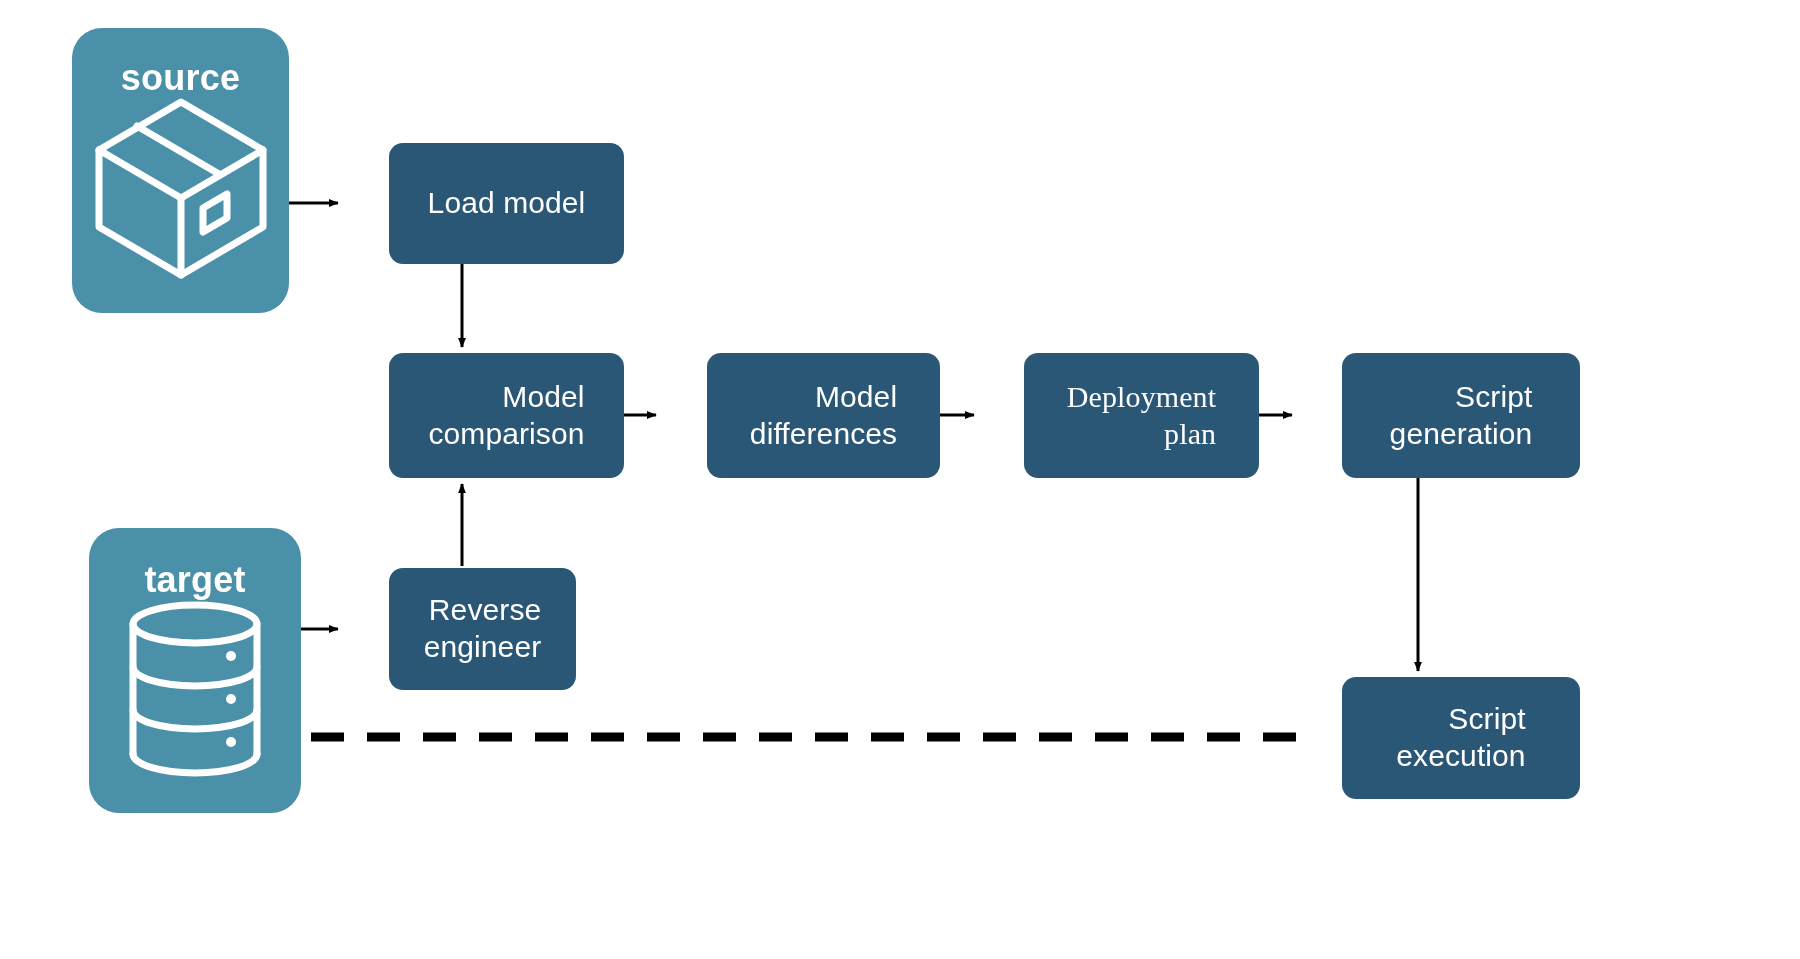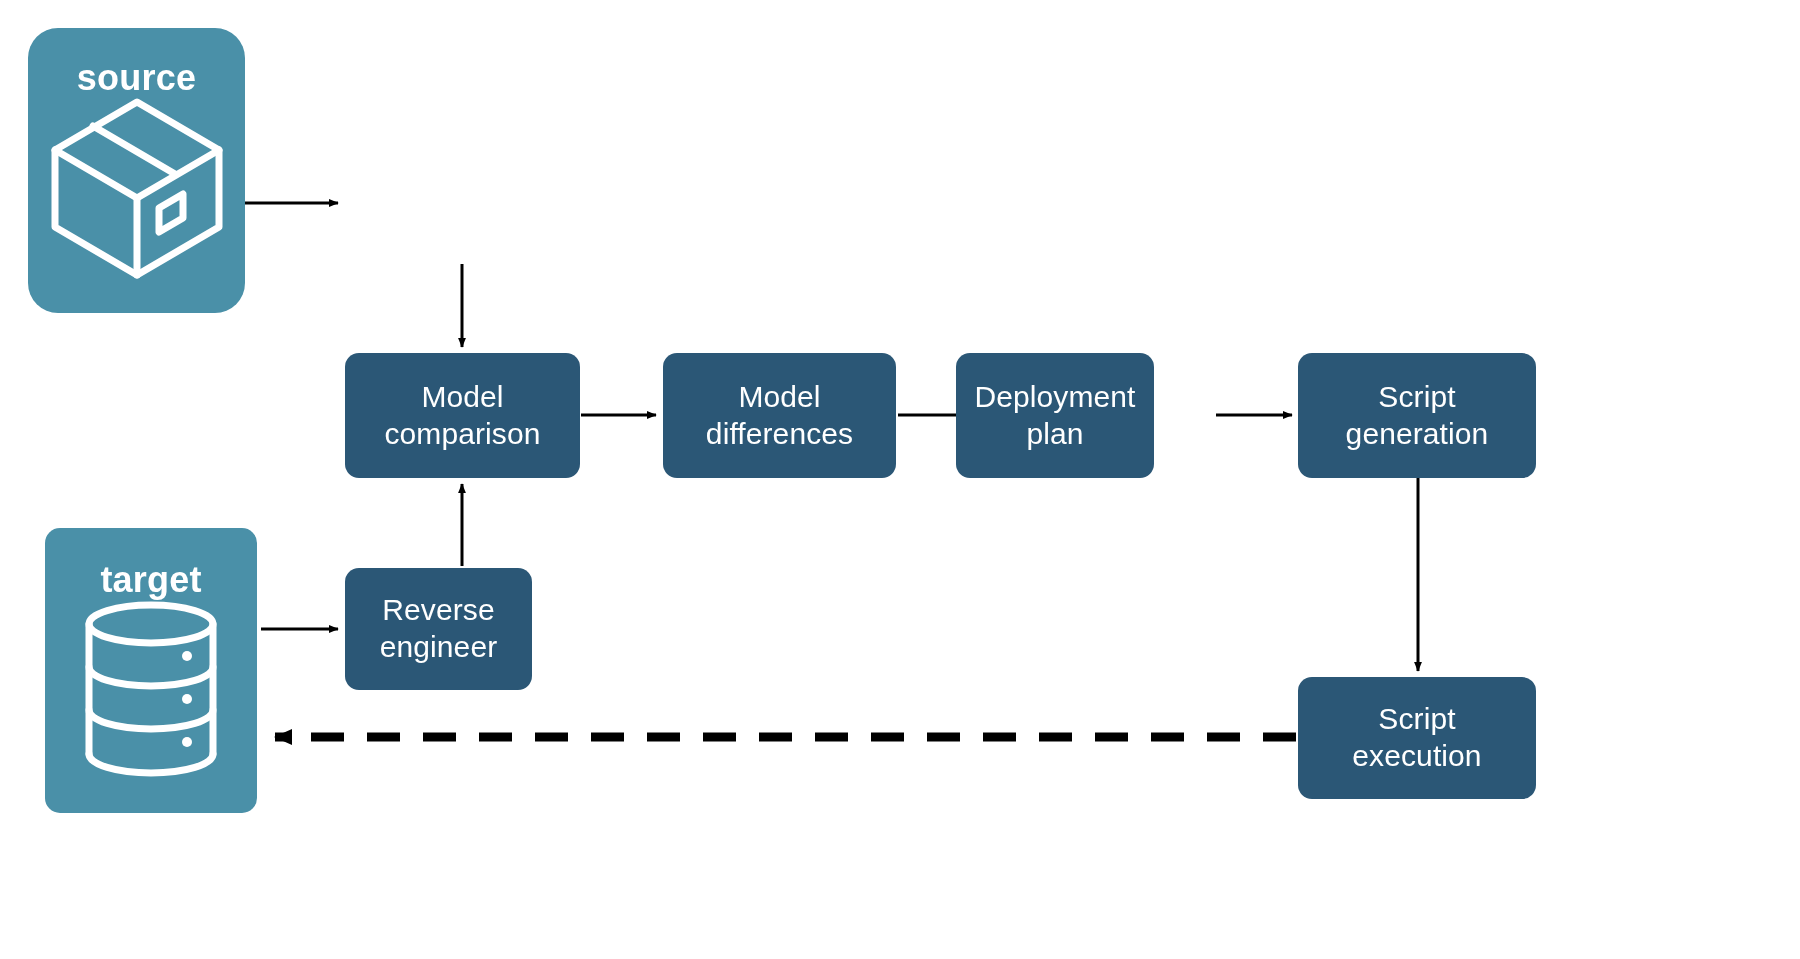--- a/index.html
+++ b/index.html
@@ -25,21 +25,22 @@
     width: 1800px;
     height: 959px;
     pointer-events: none;
   }
   .node {
     position: absolute;
     box-sizing: border-box;
     display: flex;
     align-items: center;
     justify-content: center;
-    text-align: center;
+    text-align: right;
+    margin-left: 44px;
   }
   
   .endpoint {
     background: #4a90a8;
     border-radius: 30px;
     flex-direction: column;
     color: #ffffff;
   }
   .endpoint-label {
     font-weight: bold;
@@ -132,21 +133,21 @@
 
         <path d="M90 102 L90 179"></path>
 
         <path d="M46 30 L128 78"></path>
 
         <path d="M112 112 L136 98 L136 122 L112 136 Z"></path>
       </svg>
     </div>
   </div>
 
-  <div class="node endpoint" style="left:45px; top:528px; width:212px; height:285px;border-radius:15px;">
+  <div class="node endpoint" style="left:45px; top:528px; width:212px; height:285px;">
     <div class="endpoint-label">target</div>
     <div class="endpoint-icon">
       <svg width="140" height="182" viewBox="0 0 140 182" xmlns="http://www.w3.org/2000/svg" fill="none" stroke="#ffffff" stroke-width="7" stroke-linejoin="round" stroke-linecap="round">
 
         <path d="M8 26 L8 156"></path>
         <path d="M132 26 L132 156"></path>
 
         <ellipse cx="70" cy="26" rx="62" ry="19"></ellipse>
 
         <path d="M8 156 A62 19 0 0 0 132 156"></path>
@@ -154,32 +155,35 @@
         <path d="M8 69 A62 19 0 0 0 132 69"></path>
         <path d="M8 112 A62 19 0 0 0 132 112"></path>
 
         <circle cx="106" cy="58" r="5" fill="#ffffff" stroke="none"></circle>
         <circle cx="106" cy="101" r="5" fill="#ffffff" stroke="none"></circle>
         <circle cx="106" cy="144" r="5" fill="#ffffff" stroke="none"></circle>
       </svg>
     </div>
   </div>
 
+  <div class="node step" style="left:345px; top:143px; width:235px; height:121px;">
+    <span class="step-label">Load model</span>
+  </div>
 
   <div class="node step" style="left:345px; top:353px; width:235px; height:125px;">
     <span class="step-label">Model
 comparison</span>
   </div>
 
   <div class="node step" style="left:663px; top:353px; width:233px; height:125px;">
     <span class="step-label">Model
 differences</span>
   </div>
 
-  <div class="node step" style="left:956px; top:353px; width:198px; height:125px;">
+  <div class="node step" style="left:980px; top:353px; width:235px; height:125px;font-family:Liberation Serif, serif;">
     <span class="step-label">Deployment
 plan</span>
   </div>
 
   <div class="node step" style="left:1298px; top:353px; width:238px; height:125px;">
     <span class="step-label">Script
 generation</span>
   </div>
 
   <div class="node step" style="left:345px; top:568px; width:187px; height:122px;">

